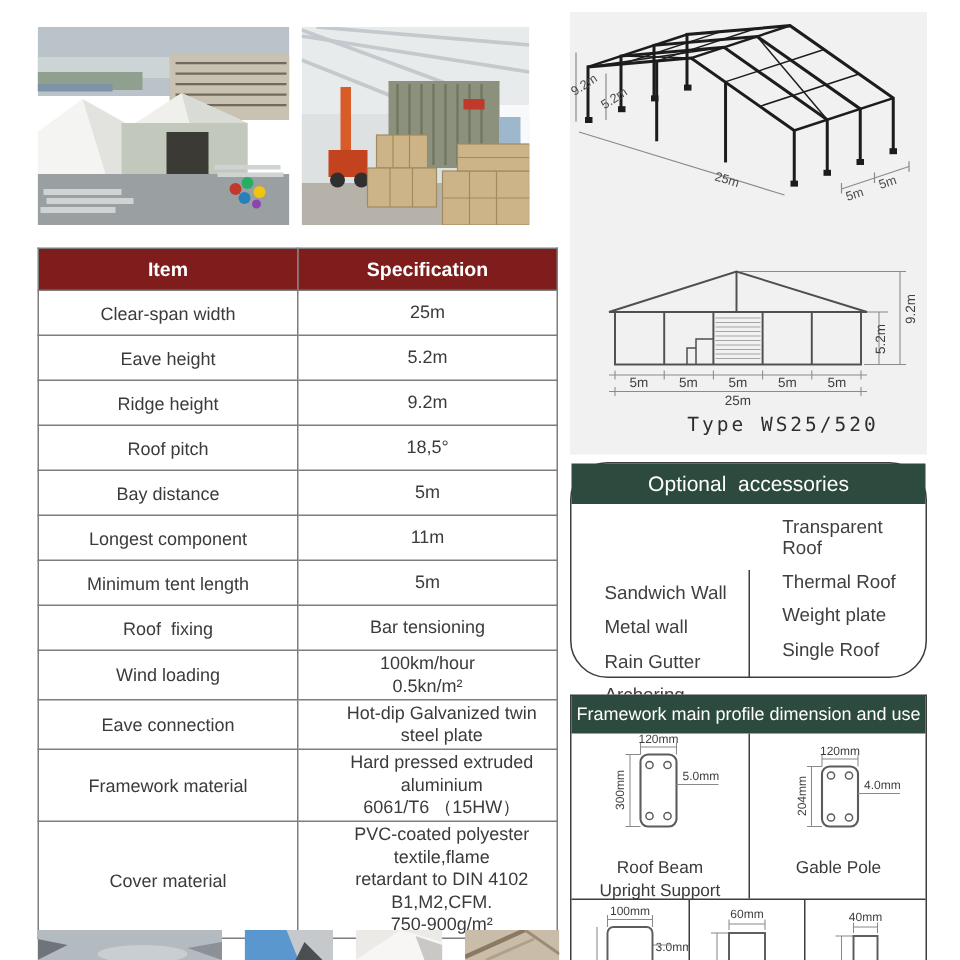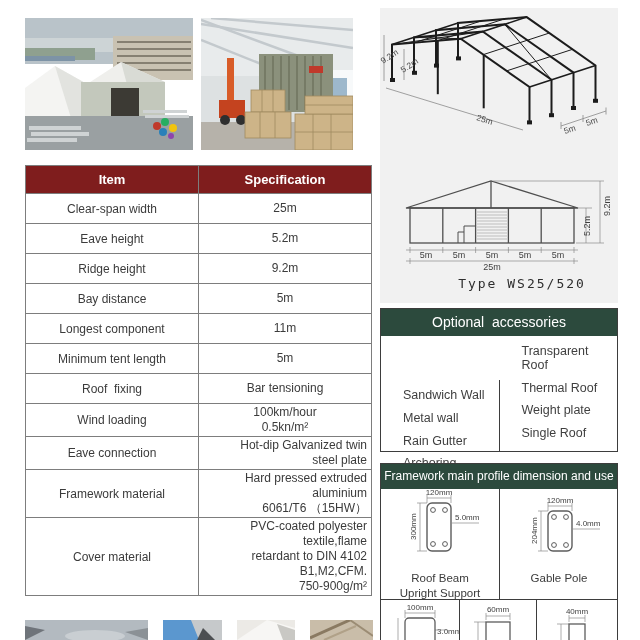--- a/index.html
+++ b/index.html
@@ -8,28 +8,28 @@
   .photo{position:absolute;top:18px;height:132px;overflow:hidden;}
   #photo1{left:25px;width:168px;}
   #photo2{left:201px;width:152px;}
   
   table.spec{position:absolute;left:25px;top:165px;width:347px;border-collapse:collapse;table-layout:fixed;}
   table.spec th,table.spec td{border:1px solid #7d7d7d;font-size:12px;vertical-align:middle;}
   table.spec th{background:#7f1d1d;color:#ffffff;font-weight:bold;font-size:13px;height:25px;}
   table.spec td{height:27px;padding:1px 4px;}
   td.c-item{width:128px;text-align:center;white-space:pre-wrap;}
   td.c-spec{width:217px;text-align:center;white-space:pre-line;line-height:1.25;}
-  td.c-spec.left{text-align:right;padding-left:23px;border-radius:13px;}
+  td.c-spec.left{text-align:center;padding-left:23px;border-radius:13px;}
   
   .draw-area{position:absolute;left:380px;top:8px;width:238px;height:295px;background:#f1f1f1;}
   .type-label{position:absolute;left:380px;top:276px;width:284px;text-align:center;
     font-family:"DejaVu Sans Mono","Liberation Mono",monospace;font-size:13px;letter-spacing:2px;color:#2e2e2e;}
   .panel{position:absolute;left:380px;width:238px;border:1px solid #3d3d3d;background:#fff;box-sizing:border-box;}
   .panel-head{background:#2c4a3d;color:#fff;text-align:center;white-space:pre;}
-  #accessories{top:308px;height:144px;}
+  #accessories{top:308px;height:144px;border-radius:25px;}
   #accessories .panel-head{font-size:14px;line-height:27px;height:27px;}
   .acc-body{display:flex;height:116px;}
   .acc-col{flex:1;padding:9px 0 0 22px;}
   .acc-col.first{border-right:1px solid #3d3d3d;margin-top:44px;}
   .acc-item{font-size:12.5px;color:#3f3f3f;margin-bottom:9px;line-height:1.1;}
   #framework{top:463px;height:179px;}
   #framework .panel-head{font-size:12px;line-height:24px;height:25px;}
   .fw-cells{display:flex;height:110px;border-bottom:1px solid #3d3d3d;}
   .fw-cell{flex:1;text-align:center;}
   .fw-cell.first{border-right:1px solid #3d3d3d;}
@@ -146,20 +146,24 @@
       </tr>
     <tr>
         <td class="c-item">Eave height</td>
         <td class="c-spec">5.2m</td>
       </tr>
     <tr>
         <td class="c-item">Ridge height</td>
         <td class="c-spec">9.2m</td>
       </tr>
     <tr>
+        <td class="c-item">Roof pitch</td>
+        <td class="c-spec">18,5°</td>
+      </tr>
+    <tr>
         <td class="c-item">Bay distance</td>
         <td class="c-spec">5m</td>
       </tr>
     <tr>
         <td class="c-item">Longest component</td>
         <td class="c-spec">11m</td>
       </tr>
     <tr>
         <td class="c-item">Minimum tent length</td>
         <td class="c-spec">5m</td>

